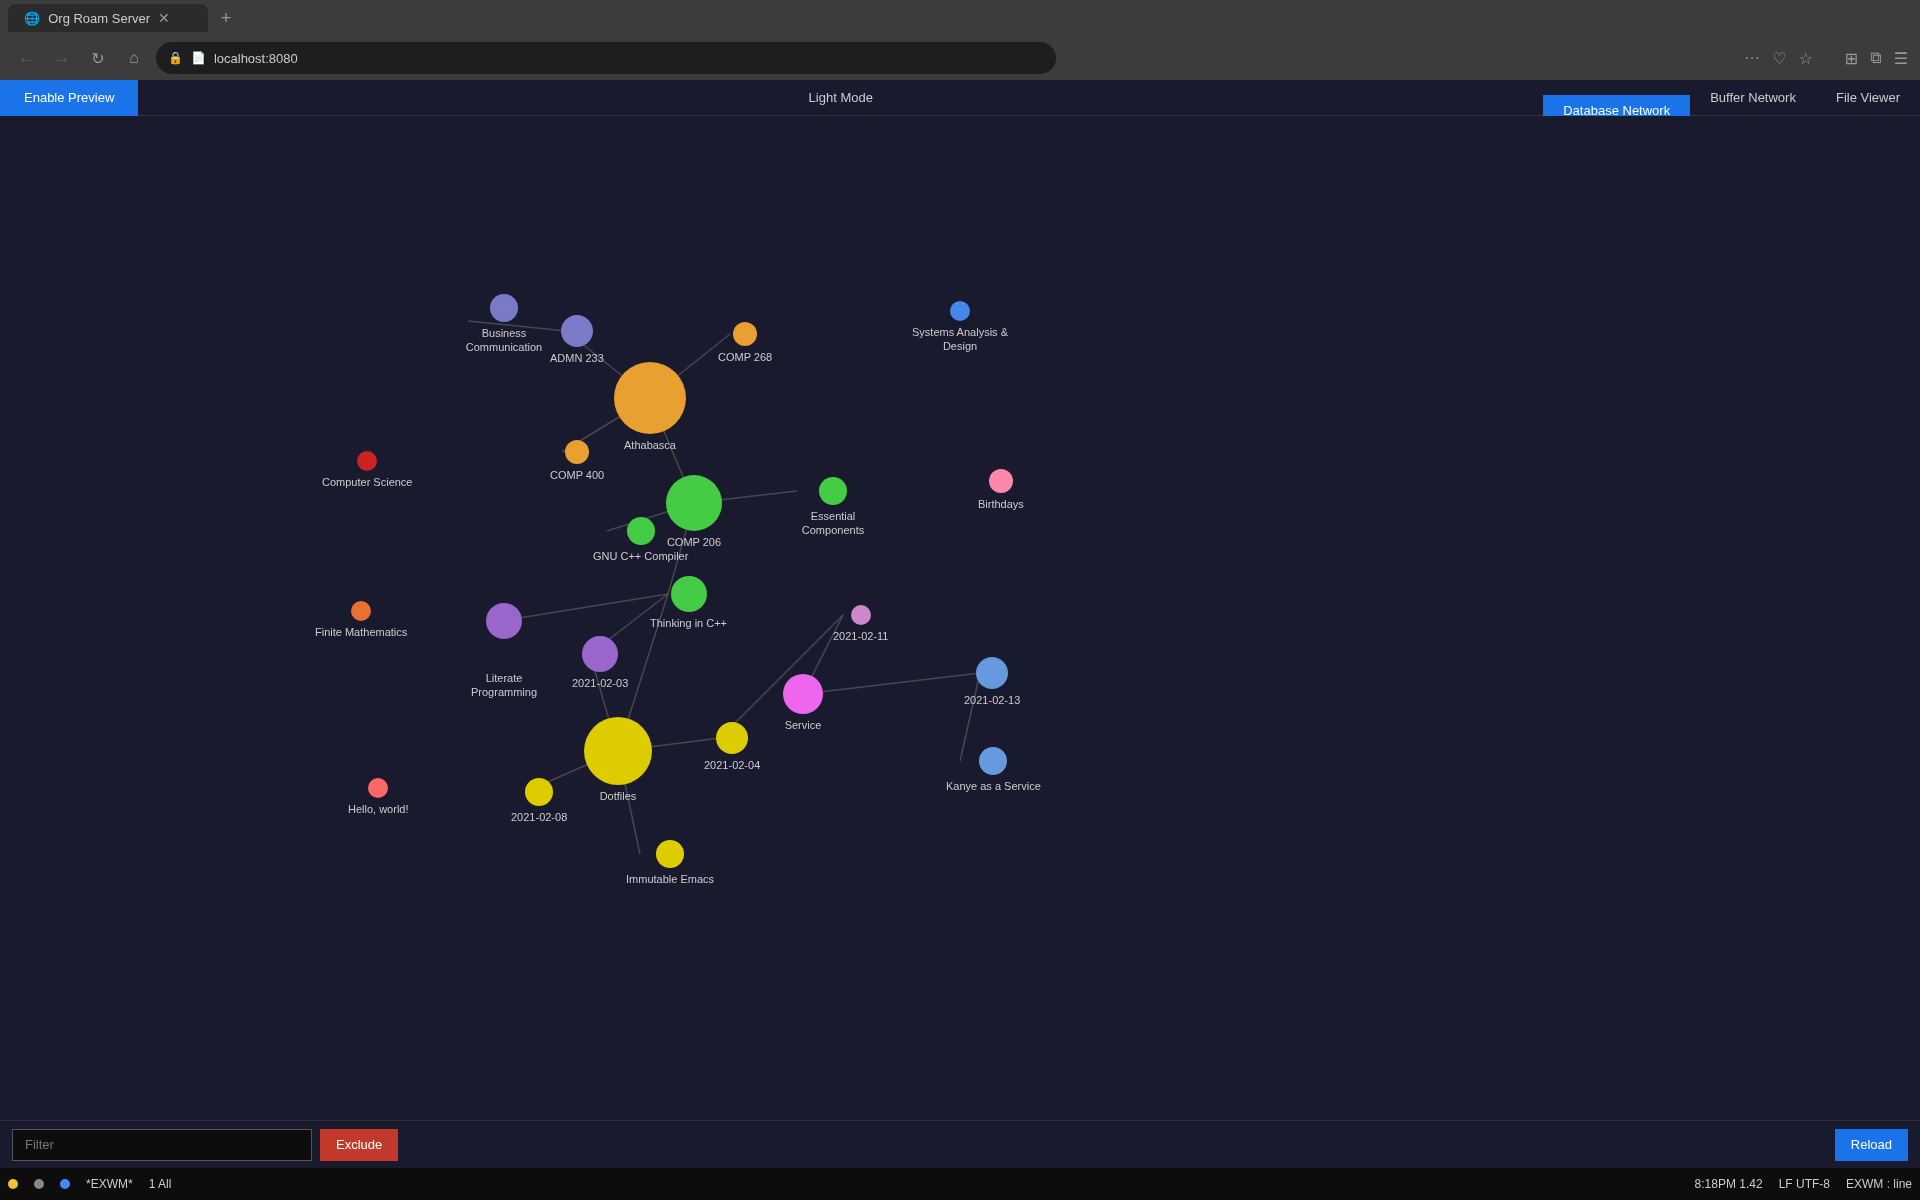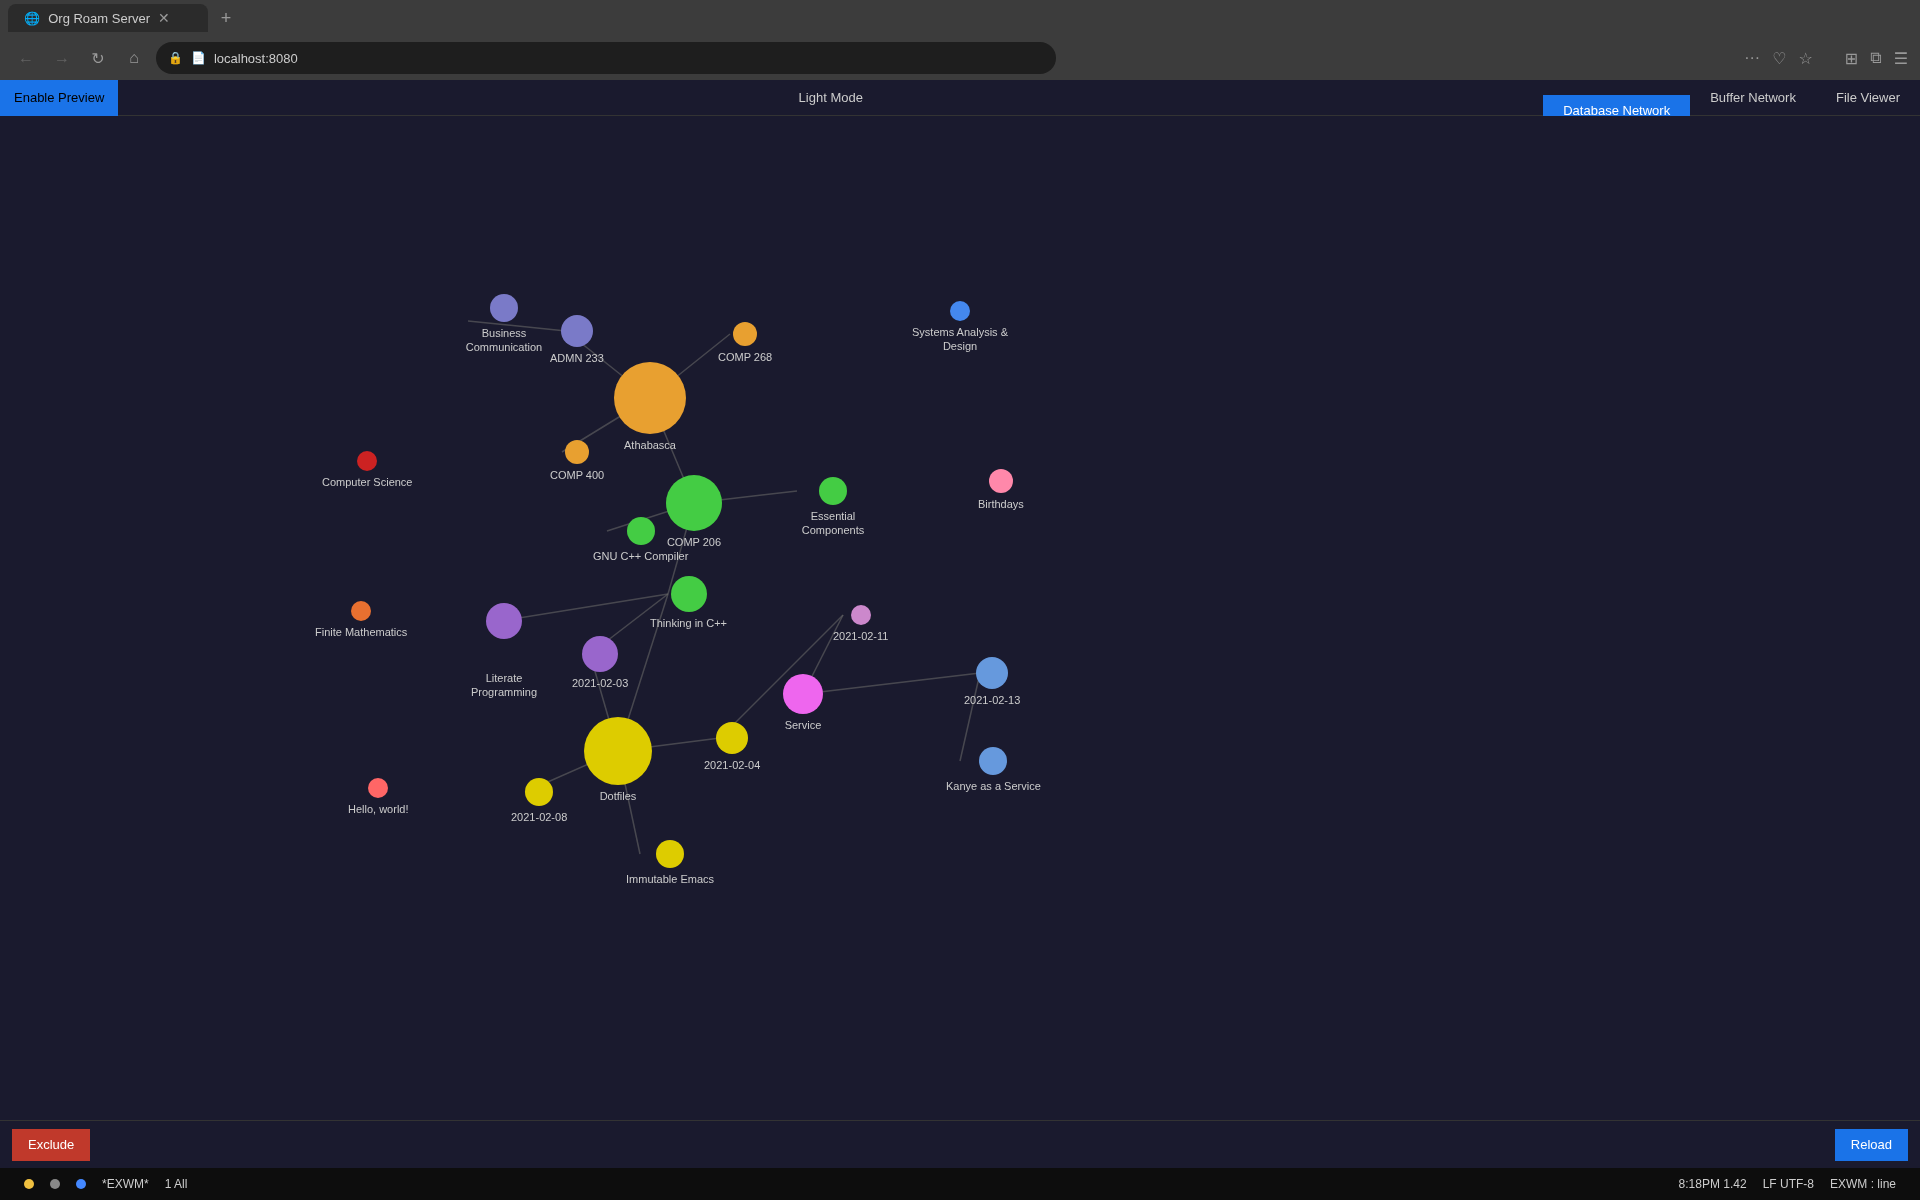--- a/index.html
+++ b/index.html
@@ -13,21 +13,21 @@
     .tab-new { color: #999; cursor: pointer; font-size: 18px; width: 28px; height: 28px; display: flex; align-items: center; justify-content: center; }
     .address-bar { background: #3c3c3c; display: flex; align-items: center; height: 44px; padding: 0 12px; gap: 8px; }
     .nav-btn { color: #999; font-size: 16px; cursor: pointer; width: 28px; height: 28px; display: flex; align-items: center; justify-content: center; }
     .nav-btn.disabled { opacity: 0.4; }
     .url-box { background: #1e1e1e; border-radius: 20px; flex: 1; max-width: 900px; height: 32px; display: flex; align-items: center; padding: 0 12px; gap: 8px; font-size: 13px; color: #ccc; }
     .url-icon { color: #888; font-size: 12px; }
     .browser-right-icons { margin-left: auto; display: flex; gap: 12px; color: #999; font-size: 16px; }
 
     
     .app-bar { background: #1a1a2e; display: flex; align-items: center; height: 36px; border-bottom: 1px solid #333; }
-    .enable-preview-btn { background: #1a73e8; color: #000000; border: none; padding: 6px 14px; font-size: 13px; cursor: pointer; height: 36px; }
+    .enable-preview-btn { background: #1a73e8; color: #ffffff; border: none; padding: 6px 24px; font-size: 13px; cursor: pointer; height: 36px; }
     .light-mode-label { flex: 1; text-align: center; color: #ccc; font-size: 13px; }
     .nav-tabs { display: flex; }
     .nav-tab { padding: 8px 20px; font-size: 13px; cursor: pointer; color: #ccc; border: none; background: transparent; }
     .nav-tab.active { background: #1a73e8; color: white; margin-top: 25px; }
 
     
     .main-canvas { position: relative; width: 100%; height: calc(1200px - 36px - 44px - 36px - 48px - 32px); background: #1a1a2e; overflow: hidden; }
 
     
     .node { position: absolute; display: flex; flex-direction: column; align-items: center; cursor: pointer; }
@@ -37,21 +37,21 @@
     
     .edges-svg { position: absolute; top: 0; left: 0; width: 100%; height: 100%; pointer-events: none; }
 
     
     .bottom-bar { position: absolute; bottom: 32px; left: 0; right: 0; height: 48px; background: #1a1a2e; display: flex; align-items: center; padding: 0 12px; gap: 8px; border-top: 1px solid #333; }
     .filter-input { background: #0d0d0d; border: 1px solid #555; color: #ccc; padding: 6px 12px; font-size: 13px; width: 300px; height: 32px; }
     .exclude-btn { background: #c0392b; color: white; border: none; padding: 6px 16px; font-size: 13px; cursor: pointer; height: 32px; }
     .reload-btn { background: #1a73e8; color: white; border: none; padding: 6px 16px; font-size: 13px; cursor: pointer; height: 32px; margin-left: auto; }
 
     
-    .status-bar { position: absolute; bottom: 0; left: 0; right: 0; height: 32px; background: #0d0d0d; display: flex; align-items: center; padding: 0 24px; gap: 16px; font-size: 12px; color: #ccc; }
+    .status-bar { position: absolute; bottom: 0; left: 0; right: 0; height: 32px; background: #0d0d0d; display: flex; align-items: center; padding: 0 8px; gap: 16px; font-size: 12px; color: #ccc; }
     .status-dot { width: 10px; height: 10px; border-radius: 50%; }
     .status-dot.yellow { background: #f0c040; }
     .status-dot.gray { background: #888; }
     .status-dot.blue { background: #4488ff; }
     .status-right { margin-left: auto; display: flex; gap: 16px; }
   </style>
 </head>
 <body>
 
 <div class="browser-chrome">
@@ -212,20 +212,21 @@
         <div class="node-label">Hello, world!</div>
       </div>
       <div class="node" style="left: 626px; top: 724px;">
         <div class="node-circle" style="width: 28px; height: 28px; background: rgb(221, 204, 0);"></div>
         <div class="node-label">Immutable Emacs</div>
       </div>
     </div>
 </div>
 
 <div class="bottom-bar">
+  <input class="filter-input" type="text" placeholder="Filter" style="">
   <button class="exclude-btn">Exclude</button>
   <button class="reload-btn">Reload</button>
 </div>
 
 <div class="status-bar">
   <span class="status-dot yellow"></span>
   <span class="status-dot gray"></span>
   <span class="status-dot blue"></span>
   <span>*EXWM*</span>
   <span>1 All</span>

